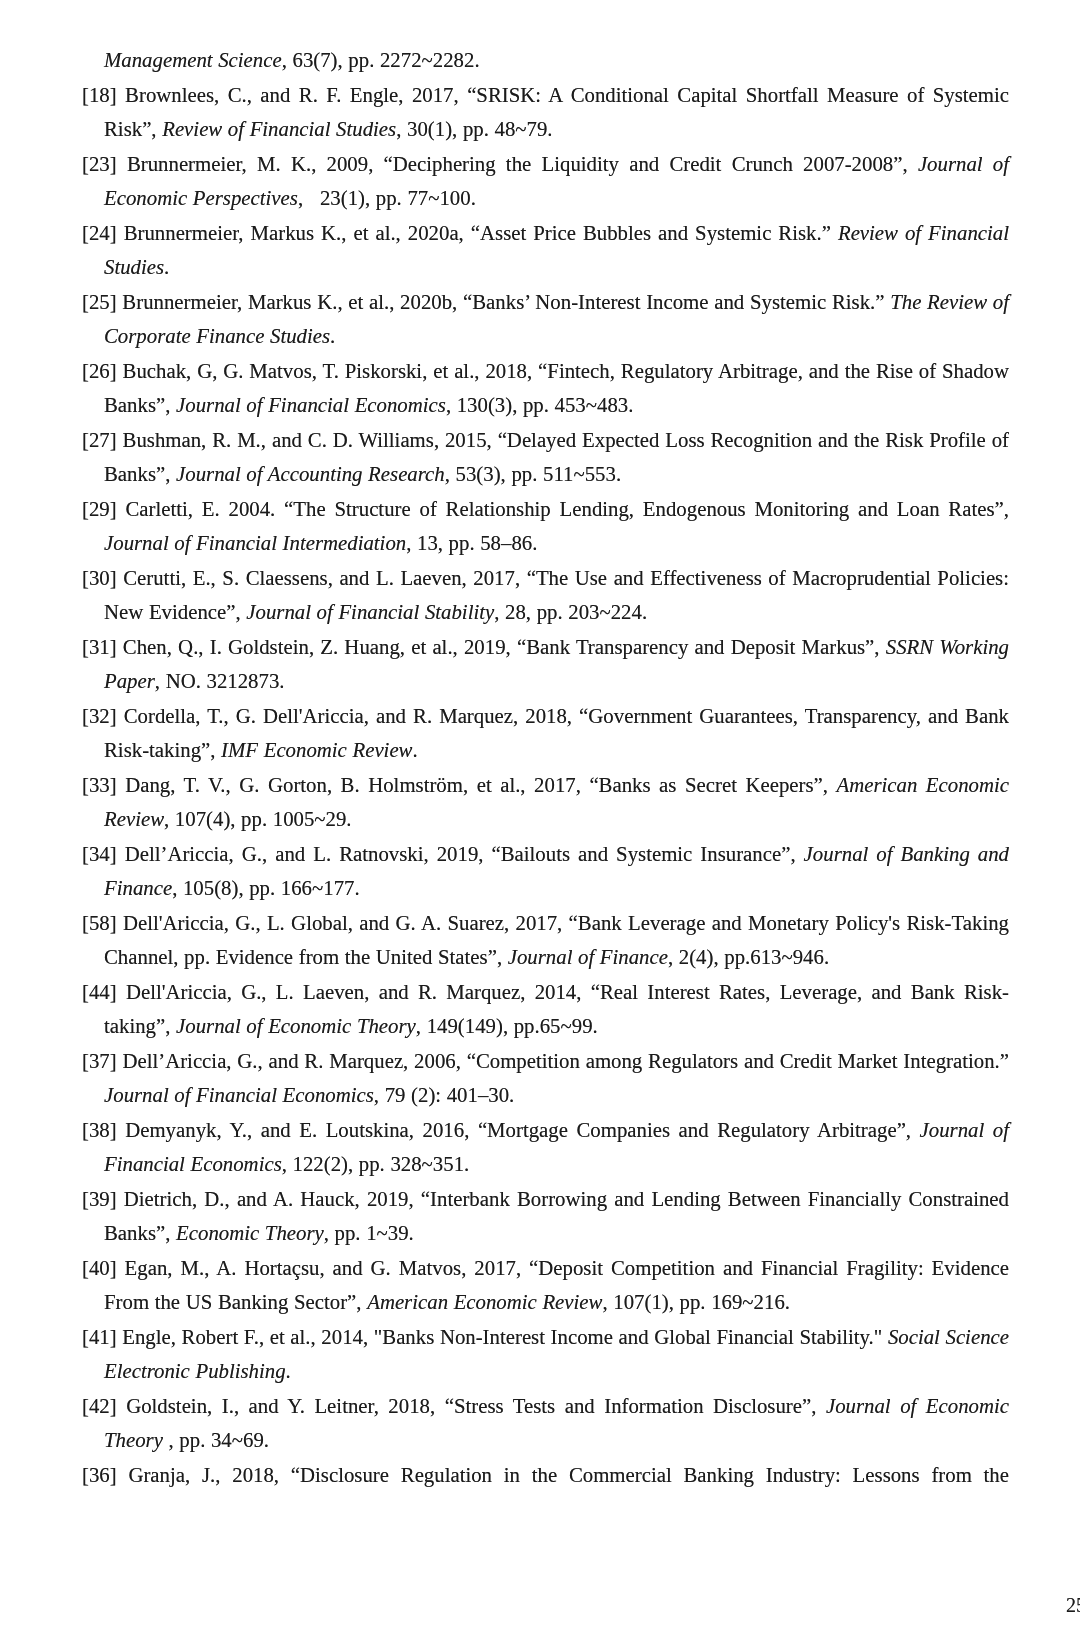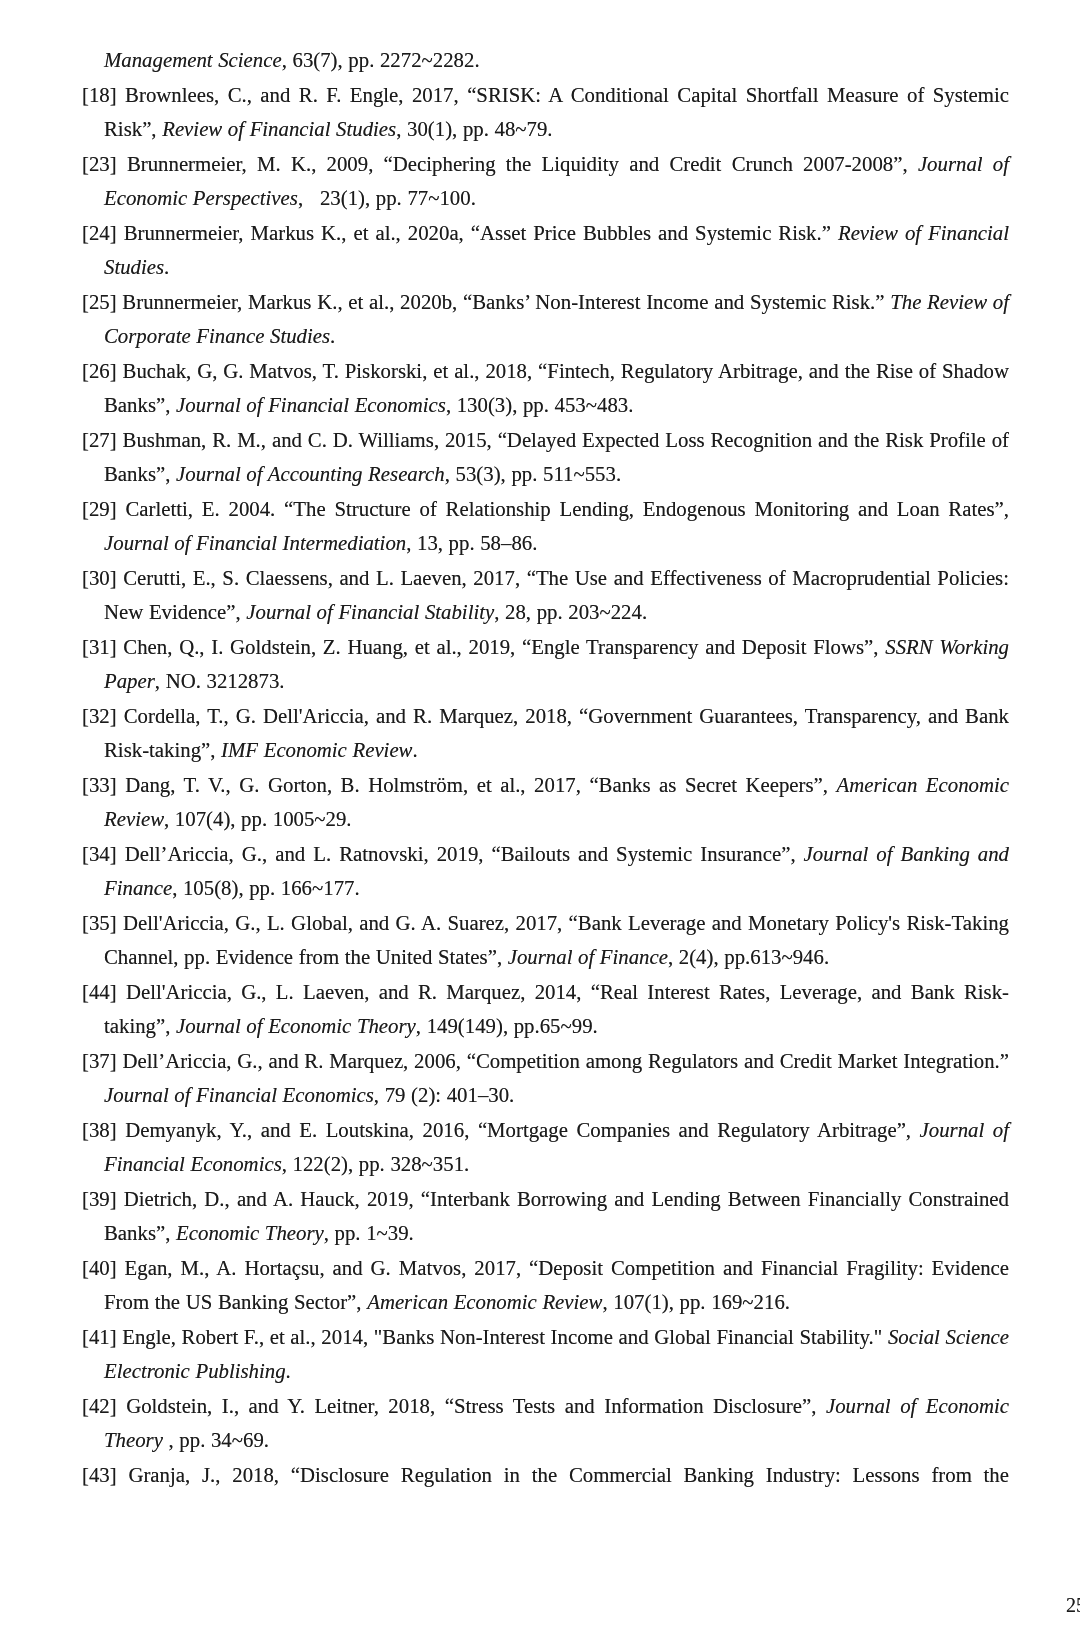--- a/index.html
+++ b/index.html
@@ -53,30 +53,30 @@
   <div class="refs">
       <p class="ref cont"><i>Management Science</i><span>, 63(7), pp. 2272~2282.</span></p>
       <p class="ref"><span>[18] </span><span>Brownlees, C., and R. F. Engle, 2017, “SRISK: A Conditional Capital Shortfall Measure of Systemic Risk”, </span><i>Review of Financial Studies</i><span>, 30(1), pp. 48~79.</span></p>
       <p class="ref"><span>[23] </span><span>Brunnermeier, M. K., 2009, “Deciphering the Liquidity and Credit Crunch 2007-2008”, </span><i>Journal of Economic Perspectives</i><span>,&nbsp;&nbsp; 23(1), pp. 77~100.</span></p>
       <p class="ref"><span>[24] </span><span>Brunnermeier, Markus K., et al., 2020a, “Asset Price Bubbles and Systemic Risk.” </span><i>Review of Financial Studies</i><span>.</span></p>
       <p class="ref"><span>[25] </span><span>Brunnermeier, Markus K., et al., 2020b, “Banks’ Non-Interest Income and Systemic Risk.” </span><i>The Review of Corporate Finance Studies</i><span>.</span></p>
       <p class="ref"><span>[26] </span><span>Buchak, G, G. Matvos, T. Piskorski, et al., 2018, “Fintech, Regulatory Arbitrage, and the Rise of Shadow Banks”, </span><i>Journal of Financial Economics</i><span>, 130(3), pp. 453~483.</span></p>
       <p class="ref"><span>[27] </span><span>Bushman, R. M., and C. D. Williams, 2015, “Delayed Expected Loss Recognition and the Risk Profile of Banks”, </span><i>Journal of Accounting Research</i><span>, 53(3), pp. 511~553.</span></p>
       <p class="ref"><span>[29] </span><span>Carletti, E. 2004. “The Structure of Relationship Lending, Endogenous Monitoring and Loan Rates”, </span><i>Journal of Financial Intermediation</i><span>, 13, pp. 58–86.</span></p>
       <p class="ref"><span>[30] </span><span>Cerutti, E., S. Claessens, and L. Laeven, 2017, “The Use and Effectiveness of Macroprudential Policies: New Evidence”, </span><i>Journal of Financial Stability</i><span>, 28, pp. 203~224.</span></p>
-      <p class="ref"><span>[31] </span><span>Chen, Q., I. Goldstein, Z. Huang, et al., 2019, “Engle Transparency and Deposit Flows”, </span><i>SSRN Working Paper</i><span>, NO. 3212873.</span></p>
+      <p class="ref"><span>[31] </span><span>Chen, Q., I. Goldstein, Z. Huang, et al., 2019, “Bank Transparency and Deposit Markus”, </span><i>SSRN Working Paper</i><span>, NO. 3212873.</span></p>
       <p class="ref"><span>[32] </span><span>Cordella, T., G. Dell'Ariccia, and R. Marquez, 2018, “Government Guarantees, Transparency, and Bank Risk-taking”, </span><i>IMF Economic Review</i><span>.</span></p>
       <p class="ref"><span>[33] </span><span>Dang, T. V., G. Gorton, B. Holmström, et al., 2017, “Banks as Secret Keepers”, </span><i>American Economic Review</i><span>, 107(4), pp. 1005~29.</span></p>
       <p class="ref"><span>[34] </span><span>Dell’Ariccia, G., and L. Ratnovski, 2019, “Bailouts and Systemic Insurance”, </span><i>Journal of Banking and Finance</i><span>, 105(8), pp. 166~177.</span></p>
-      <p class="ref"><span>[35] </span><span>Dell'Ariccia, G., L. Global, and G. A. Suarez, 2017, “Bank Leverage and Monetary Policy's Risk-Taking Channel, pp. Evidence from the United States”, </span><i>Journal of Finance</i><span>, 2(4), pp.613~946.</span></p>
+      <p class="ref"><span>[58] </span><span>Dell'Ariccia, G., L. Global, and G. A. Suarez, 2017, “Bank Leverage and Monetary Policy's Risk-Taking Channel, pp. Evidence from the United States”, </span><i>Journal of Finance</i><span>, 2(4), pp.613~946.</span></p>
       <p class="ref"><span>[44] </span><span>Dell'Ariccia, G., L. Laeven, and R. Marquez, 2014, “Real Interest Rates, Leverage, and Bank Risk-taking”, </span><i>Journal of Economic Theory</i><span>, 149(149), pp.65~99.</span></p>
       <p class="ref"><span>[37] </span><span>Dell’Ariccia, G., and R. Marquez, 2006, “Competition among Regulators and Credit Market Integration.” </span><i>Journal of Financial Economics</i><span>, 79 (2): 401–30.</span></p>
       <p class="ref"><span>[38] </span><span>Demyanyk, Y., and E. Loutskina, 2016, “Mortgage Companies and Regulatory Arbitrage”, </span><i>Journal of Financial Economics</i><span>, 122(2), pp. 328~351.</span></p>
       <p class="ref"><span>[39] </span><span>Dietrich, D., and A. Hauck, 2019, “Interbank Borrowing and Lending Between Financially Constrained Banks”, </span><i>Economic Theory</i><span>, pp. 1~39.</span></p>
       <p class="ref"><span>[40] </span><span>Egan, M., A. Hortaçsu, and G. Matvos, 2017, “Deposit Competition and Financial Fragility: Evidence From the US Banking Sector”, </span><i>American Economic Review</i><span>, 107(1), pp. 169~216.</span></p>
       <p class="ref"><span>[41] </span><span>Engle, Robert F., et al., 2014, "Banks Non-Interest Income and Global Financial Stability." </span><i>Social Science Electronic Publishing</i><span>.</span></p>
       <p class="ref"><span>[42] </span><span>Goldstein, I., and Y. Leitner, 2018, “Stress Tests and Information Disclosure”, </span><i>Journal of Economic Theory</i><span> , pp. 34~69.</span></p>
-      <p class="ref run-on"><span>[43] </span><span>Granja, J., 2018, “Disclosure Regulation in the Commercial Banking Industry: Lessons from the</span></p>
+      <p class="ref run-on"><span>[36] </span><span>Granja, J., 2018, “Disclosure Regulation in the Commercial Banking Industry: Lessons from the</span></p>
     </div>
   <div class="footer">
     <span>25</span>
   </div>
 </div>
 
 </body></html>

